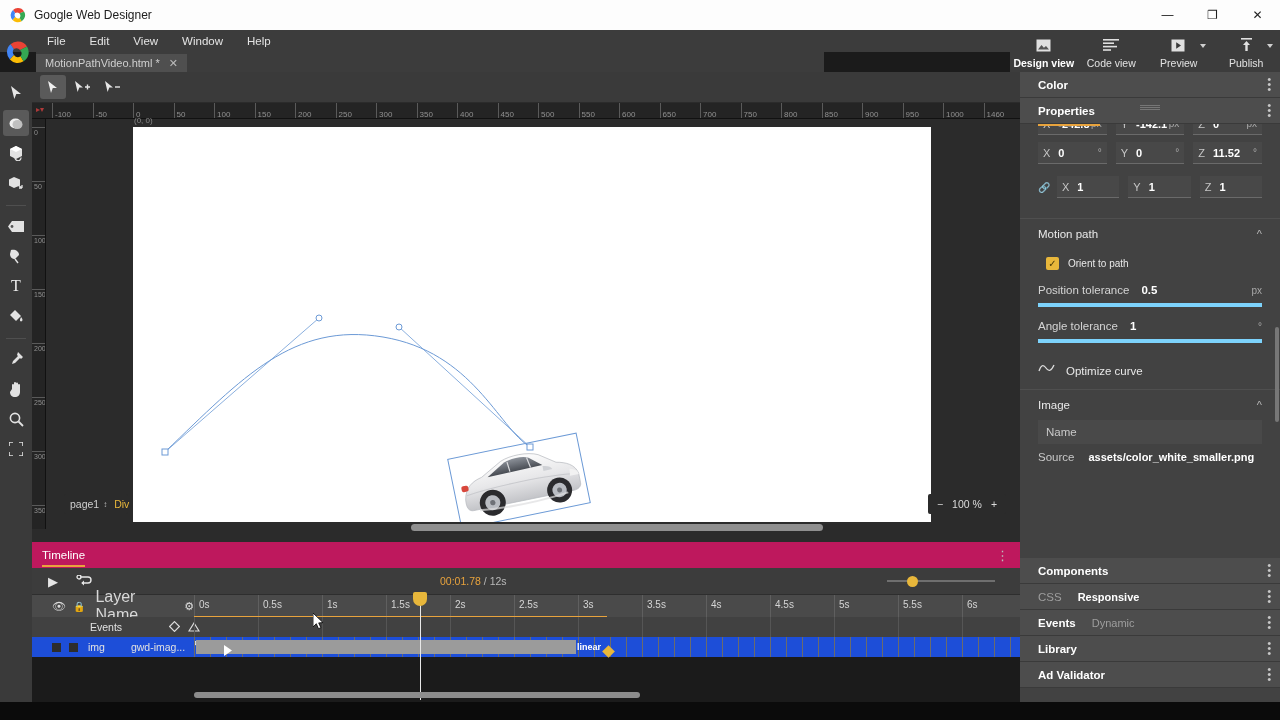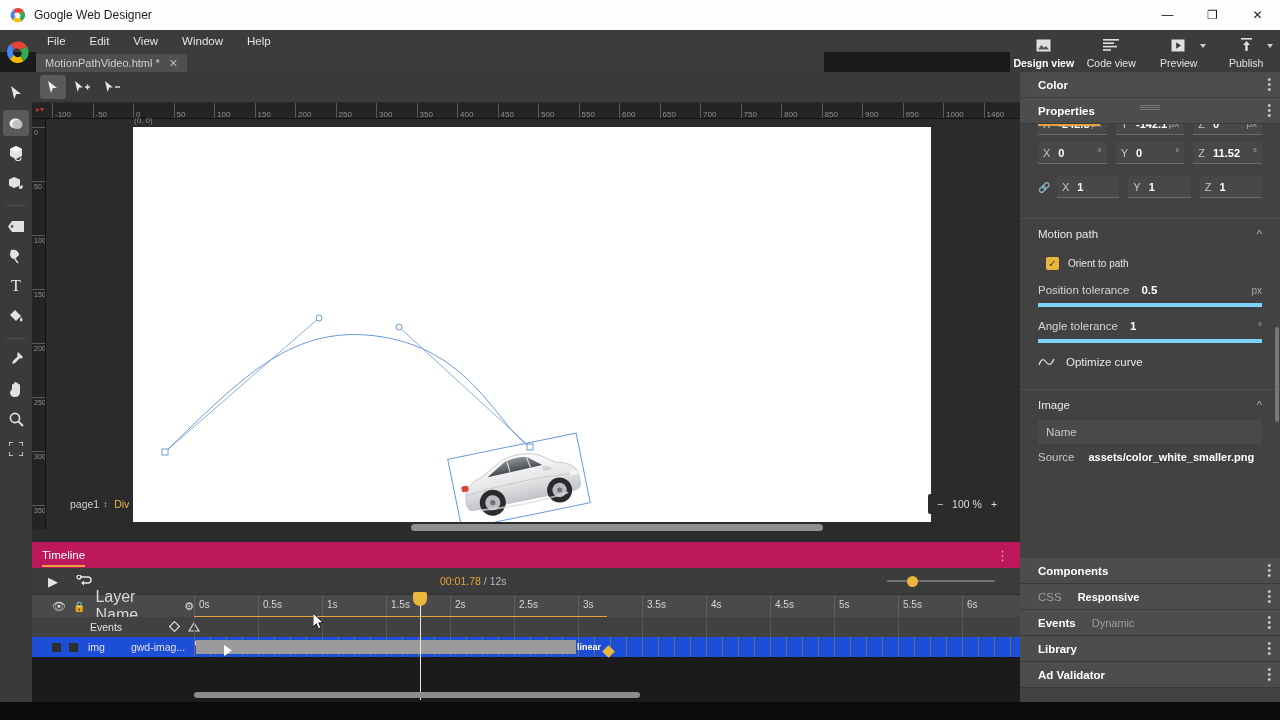--- a/index.html
+++ b/index.html
@@ -792,21 +792,21 @@
         <div class="linerow">
           <span class="k">Position tolerance</span>
           <span class="v">0.5</span>
           <span class="u">px</span>
         </div>
         <div class="linerow" style="margin-top:6px;">
           <span class="k">Angle tolerance</span>
           <span class="v">1</span>
           <span class="u">°</span>
         </div>
-        <div class="optrow" style="margin-top:4px;">
+        <div class="optrow" style="margin-top:4px;align-items:flex-end;">
           <span>
             <svg width="17" height="11" viewBox="0 0 17 11">
                 <path d="M1 9 Q4 0 8 6 T16 3" stroke="#dcdcdc" stroke-width="1.3" fill="none"></path>
               </svg>
           </span>
           <span class="t">Optimize curve</span>
         </div>
       </div>
 
       <div class="accordion" style="margin-top:12px;">

